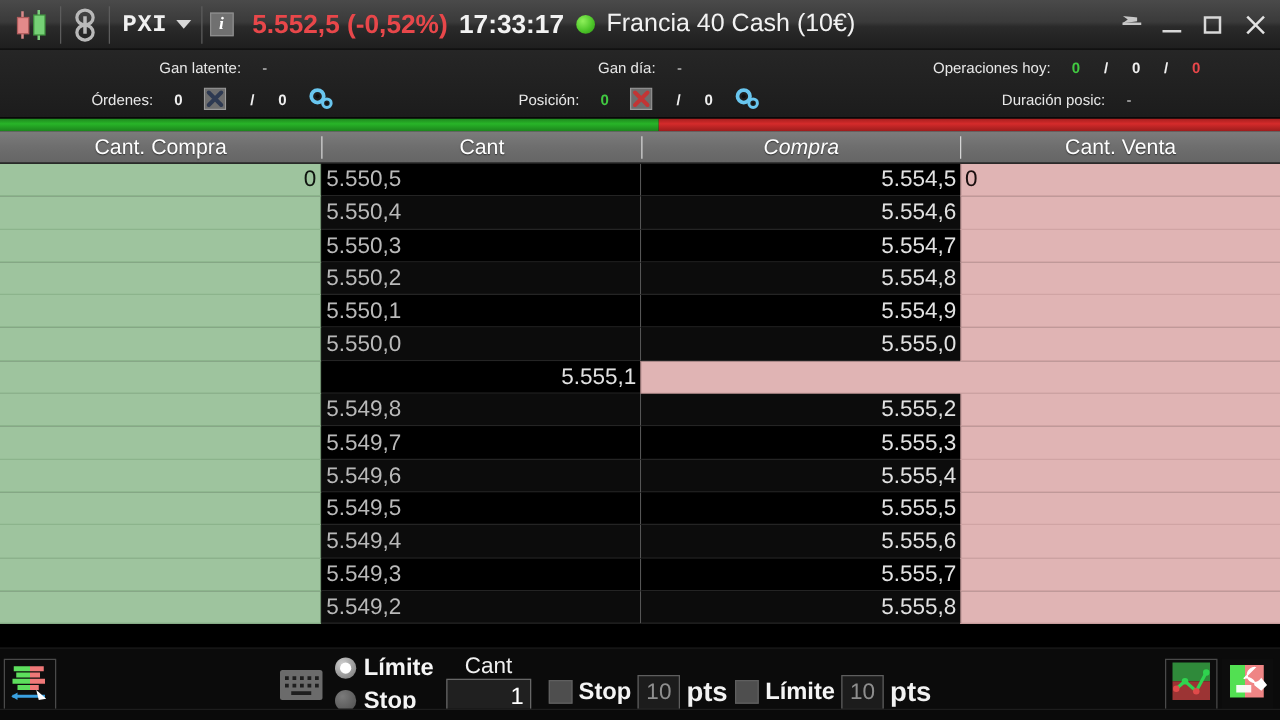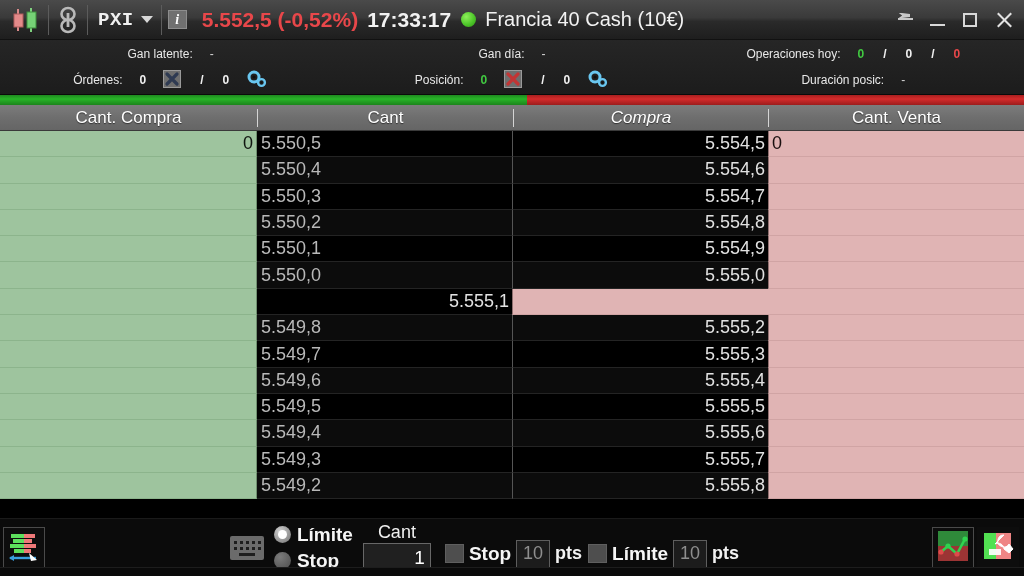--- a/index.html
+++ b/index.html
@@ -414,21 +414,21 @@
     border: 1px solid #5e5e5e;
     color: #8e8e8e;
     font-size: 18px;
     font-family: "Liberation Sans", sans-serif;
     text-align: center;
     padding: 0 1px;
     box-sizing: border-box;
   }
   .pts-label {
     color: #f2f2f2;
-    font-size: 18px;
+    font-size: 22px;
     font-weight: bold;
   }
   .right-icons {
     display: flex;
     gap: 3px;
     margin-left: 8px;
     margin-right: 2px;
   }
   
   .clip-row {

